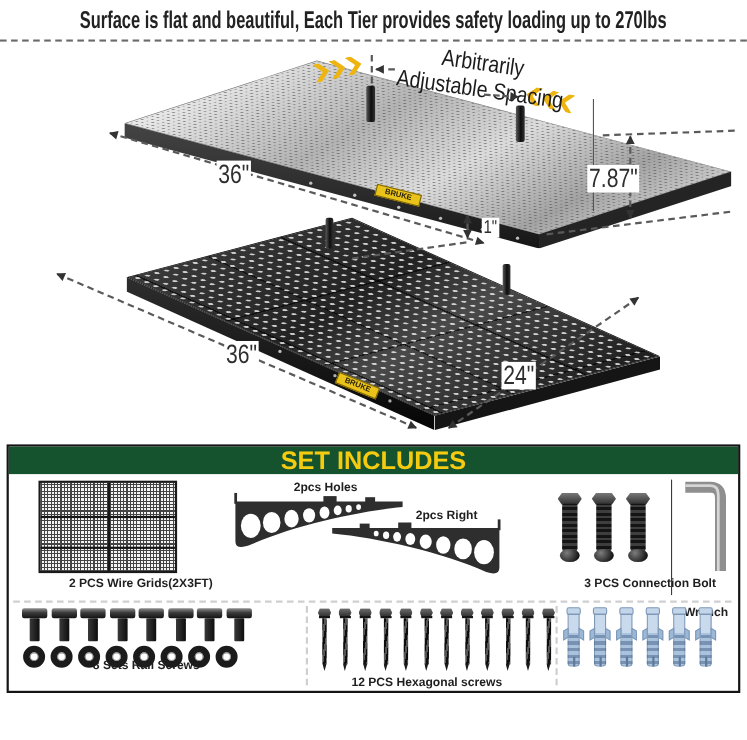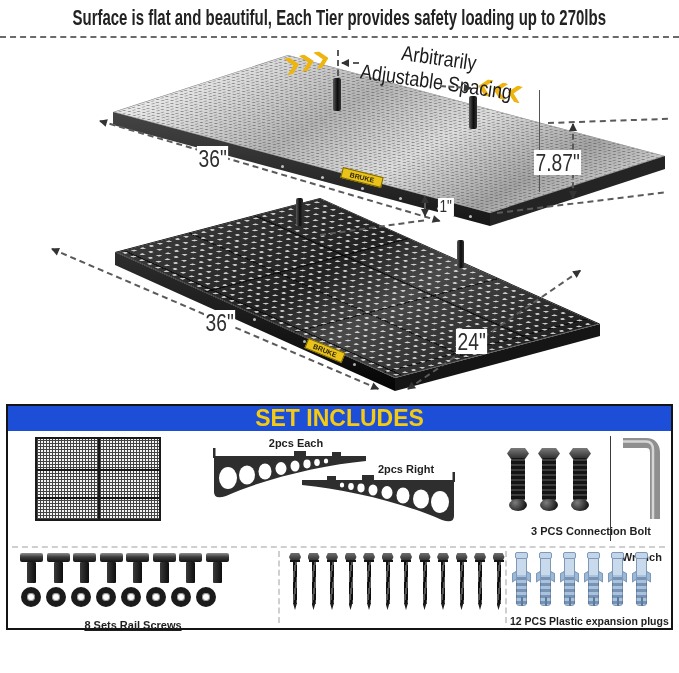--- a/index.html
+++ b/index.html
@@ -52,21 +52,21 @@
   .no-b::before { display:none; } .no-a::after { display:none; }
   .dimlabel { position:absolute; background:#fff; color:#2e2e2e; font-size:24px; line-height:1.05;
               padding:0 2px; white-space:nowrap; transform:scaleX(0.8); transform-origin:center; }
   .note { position:absolute; color:#1b1b1b; text-align:center; }
   .chevrons { position:absolute; display:flex; gap:1px; }
   .chev { width:14px; height:17px; background:#EEB410;
           clip-path:polygon(0 0,40% 0,100% 50%,40% 100%,0 100%,58% 50%); }
 
   
   .panel { position:relative; margin:1px 6px 0 6px; height:226px; border:2px solid #141414; background:#fff; }
-  .phead { position:absolute; left:0; top:0; right:0; height:25px; background:#1d4ed8;
+  .phead { position:absolute; left:0; top:0; right:0; height:25px; background:#14532d;
            display:flex; align-items:center; justify-content:center; }
   .phead .t { font-size:23px; font-weight:700; color:#F5CB11; }
   .cap { position:absolute; font-size:11px; font-weight:700; color:#1f1f1f;
          text-align:center; white-space:nowrap; }
   .vline { position:absolute; width:0; border-left:1px solid #3a3a3a; }
   .vdash { position:absolute; width:0; border-left:2px dashed #cfcfcf; }
   .hdash { position:absolute; height:0; border-top:2px dashed #cfcfcf; }
 
   .wiregrid { position:absolute; border:2px solid #1a1a1a; background:
       repeating-linear-gradient(0deg,#444 0 1px,transparent 1px 3px),
@@ -201,22 +201,23 @@
   <section class="panel">
     <div class="phead">
       <span class="cond t">SET INCLUDES</span>
     </div>
 
     <div class="wiregrid" style="left:27px;top:31px;width:126px;height:84px;">
       <span class="seam" style="left:50%;top:0;width:2px;height:100%;"></span>
       <span class="seam" style="left:0;top:38%;width:100%;height:2px;"></span>
       <span class="seam" style="left:0;top:72%;width:100%;height:2px;"></span>
     </div>
-
-    <div class="cap" style="left:258px;top:31px;width:60px;">2pcs Each</div>
+    <div class="cap" style="left:10px;top:119px;width:220px;">2 PCS Wire Grids(2X3FT)</div>
+
+    <div class="cap" style="left:258px;top:31px;width:60px;">2pcs Holes</div>
     <svg style="position:absolute;left:198px;top:42px;" width="172" height="54" viewBox="0 0 172 54">
       <rect x="7" y="0" width="2.5" height="10" fill="#2e2e2e"></rect>
       <rect x="88" y="3" width="12" height="6" fill="#2e2e2e"></rect>
       <rect x="126" y="4" width="9" height="5" fill="#2e2e2e"></rect>
       <path d="M8,8 L160,8 L160,13 C118,17 60,30 20,48 Q8,52 8,44 Z" fill="#2e2e2e"></path>
       <ellipse cx="22" cy="30" rx="9" ry="11" fill="#fff"></ellipse>
       <ellipse cx="41" cy="27" rx="8" ry="9.5" fill="#fff"></ellipse>
       <ellipse cx="59" cy="23.5" rx="6.5" ry="8" fill="#fff"></ellipse>
       <ellipse cx="75" cy="20.5" rx="5.5" ry="6.5" fill="#fff"></ellipse>
       <ellipse cx="89" cy="18" rx="4.5" ry="5.5" fill="#fff"></ellipse>
@@ -305,21 +306,21 @@
     <div style="position:absolute;left:13px;top:181px;display:flex;gap:5px;">
       <div class="washer"></div>
     <div class="washer"></div>
         <div class="washer"></div>
         <div class="washer"></div>
         <div class="washer"></div>
         <div class="washer"></div>
         <div class="washer"></div>
         <div class="washer"></div>
       </div>
-    <div class="cap" style="left:25px;top:213px;width:200px;text-decoration:underline;">8 Sets Rail Screws</div>
+    <div class="cap" style="left:25px;top:193px;width:200px;">8 Sets Rail Screws</div>
 
     <div class="vdash" style="left:270px;top:145px;height:72px;"></div>
     <div style="position:absolute;left:281px;top:147px;display:flex;gap:6.5px;">
       <div class="hscrew">
         <span class="head"></span>
           <span class="flange"></span>
           <span class="shaft"></span>
           <span class="tip"></span>
       </div>
     <div class="hscrew">
@@ -382,20 +383,21 @@
           <span class="shaft"></span>
           <span class="tip"></span>
       </div>
         <div class="hscrew">
         <span class="head"></span>
           <span class="flange"></span>
           <span class="shaft"></span>
           <span class="tip"></span>
       </div>
       </div>
+    <div class="cap" style="left:285px;top:209px;width:190px;">12 PCS Hexagonal screws</div>
 
     <div class="vdash" style="left:497px;top:145px;height:72px;"></div>
     <div style="position:absolute;left:507px;top:146px;display:flex;gap:11px;">
       <div class="plug">
         <span class="collar"></span>
           <span class="body"></span>
           <span class="ribs"></span>
         <span class="wing-l"></span>
           <span class="wing-r"></span>
           <span class="slit"></span>
@@ -434,15 +436,14 @@
       </div>
         <div class="plug">
         <span class="collar"></span>
           <span class="body"></span>
           <span class="ribs"></span>
         <span class="wing-l"></span>
           <span class="wing-r"></span>
           <span class="slit"></span>
       </div>
       </div>
-    <div class="cap" style="left:502px;top:209px;width:158px;font-size:10.5px;">12 PCS Plastic expansion plugs</div>
   </section>
 </div>
 
 </body></html>

